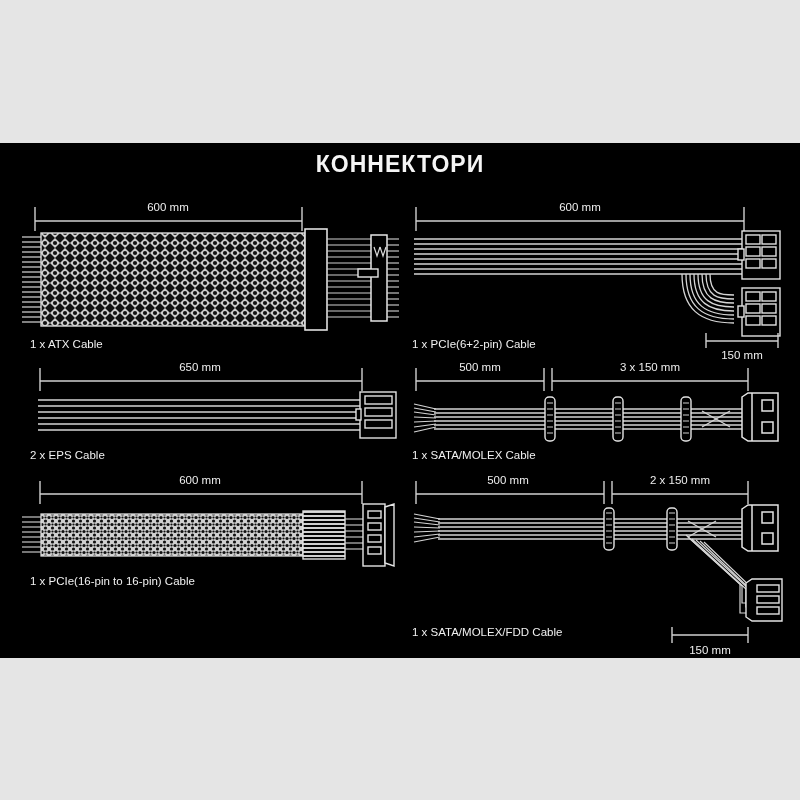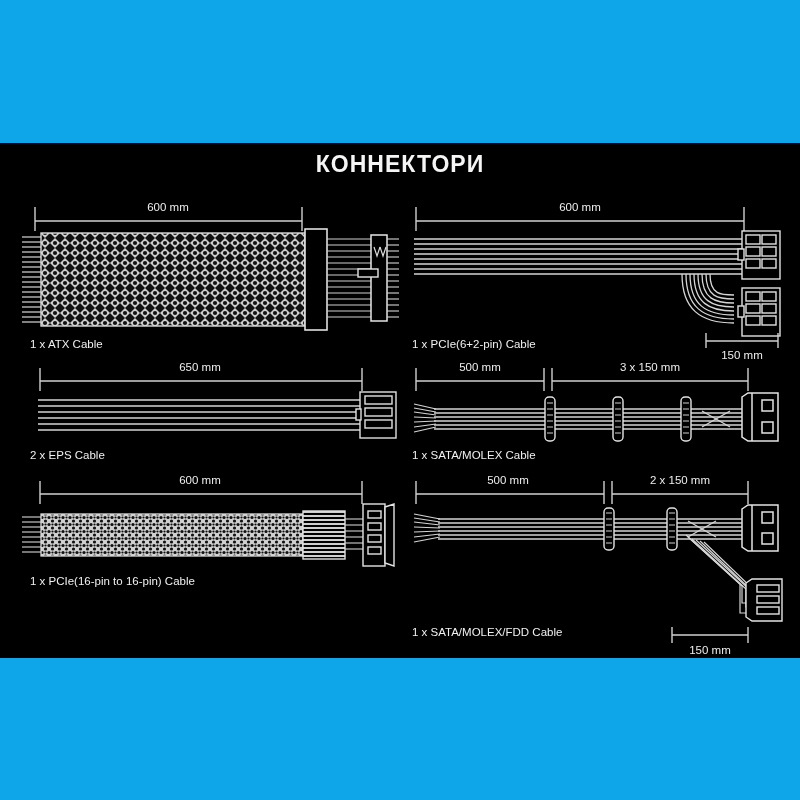--- a/index.html
+++ b/index.html
@@ -10,21 +10,21 @@
   body {
     width: 800px;
     height: 800px;
     font-family: "Liberation Sans", sans-serif;
     overflow: hidden;
   }
   #page {
     position: relative;
     width: 800px;
     height: 800px;
-    background: #0ea5e9;
+    background: #e5e5e5;
   }
   #panel {
     position: absolute;
     left: 0;
     top: 143px;
     width: 800px;
     height: 515px;
     background: #000000;
     overflow: hidden;
   }

